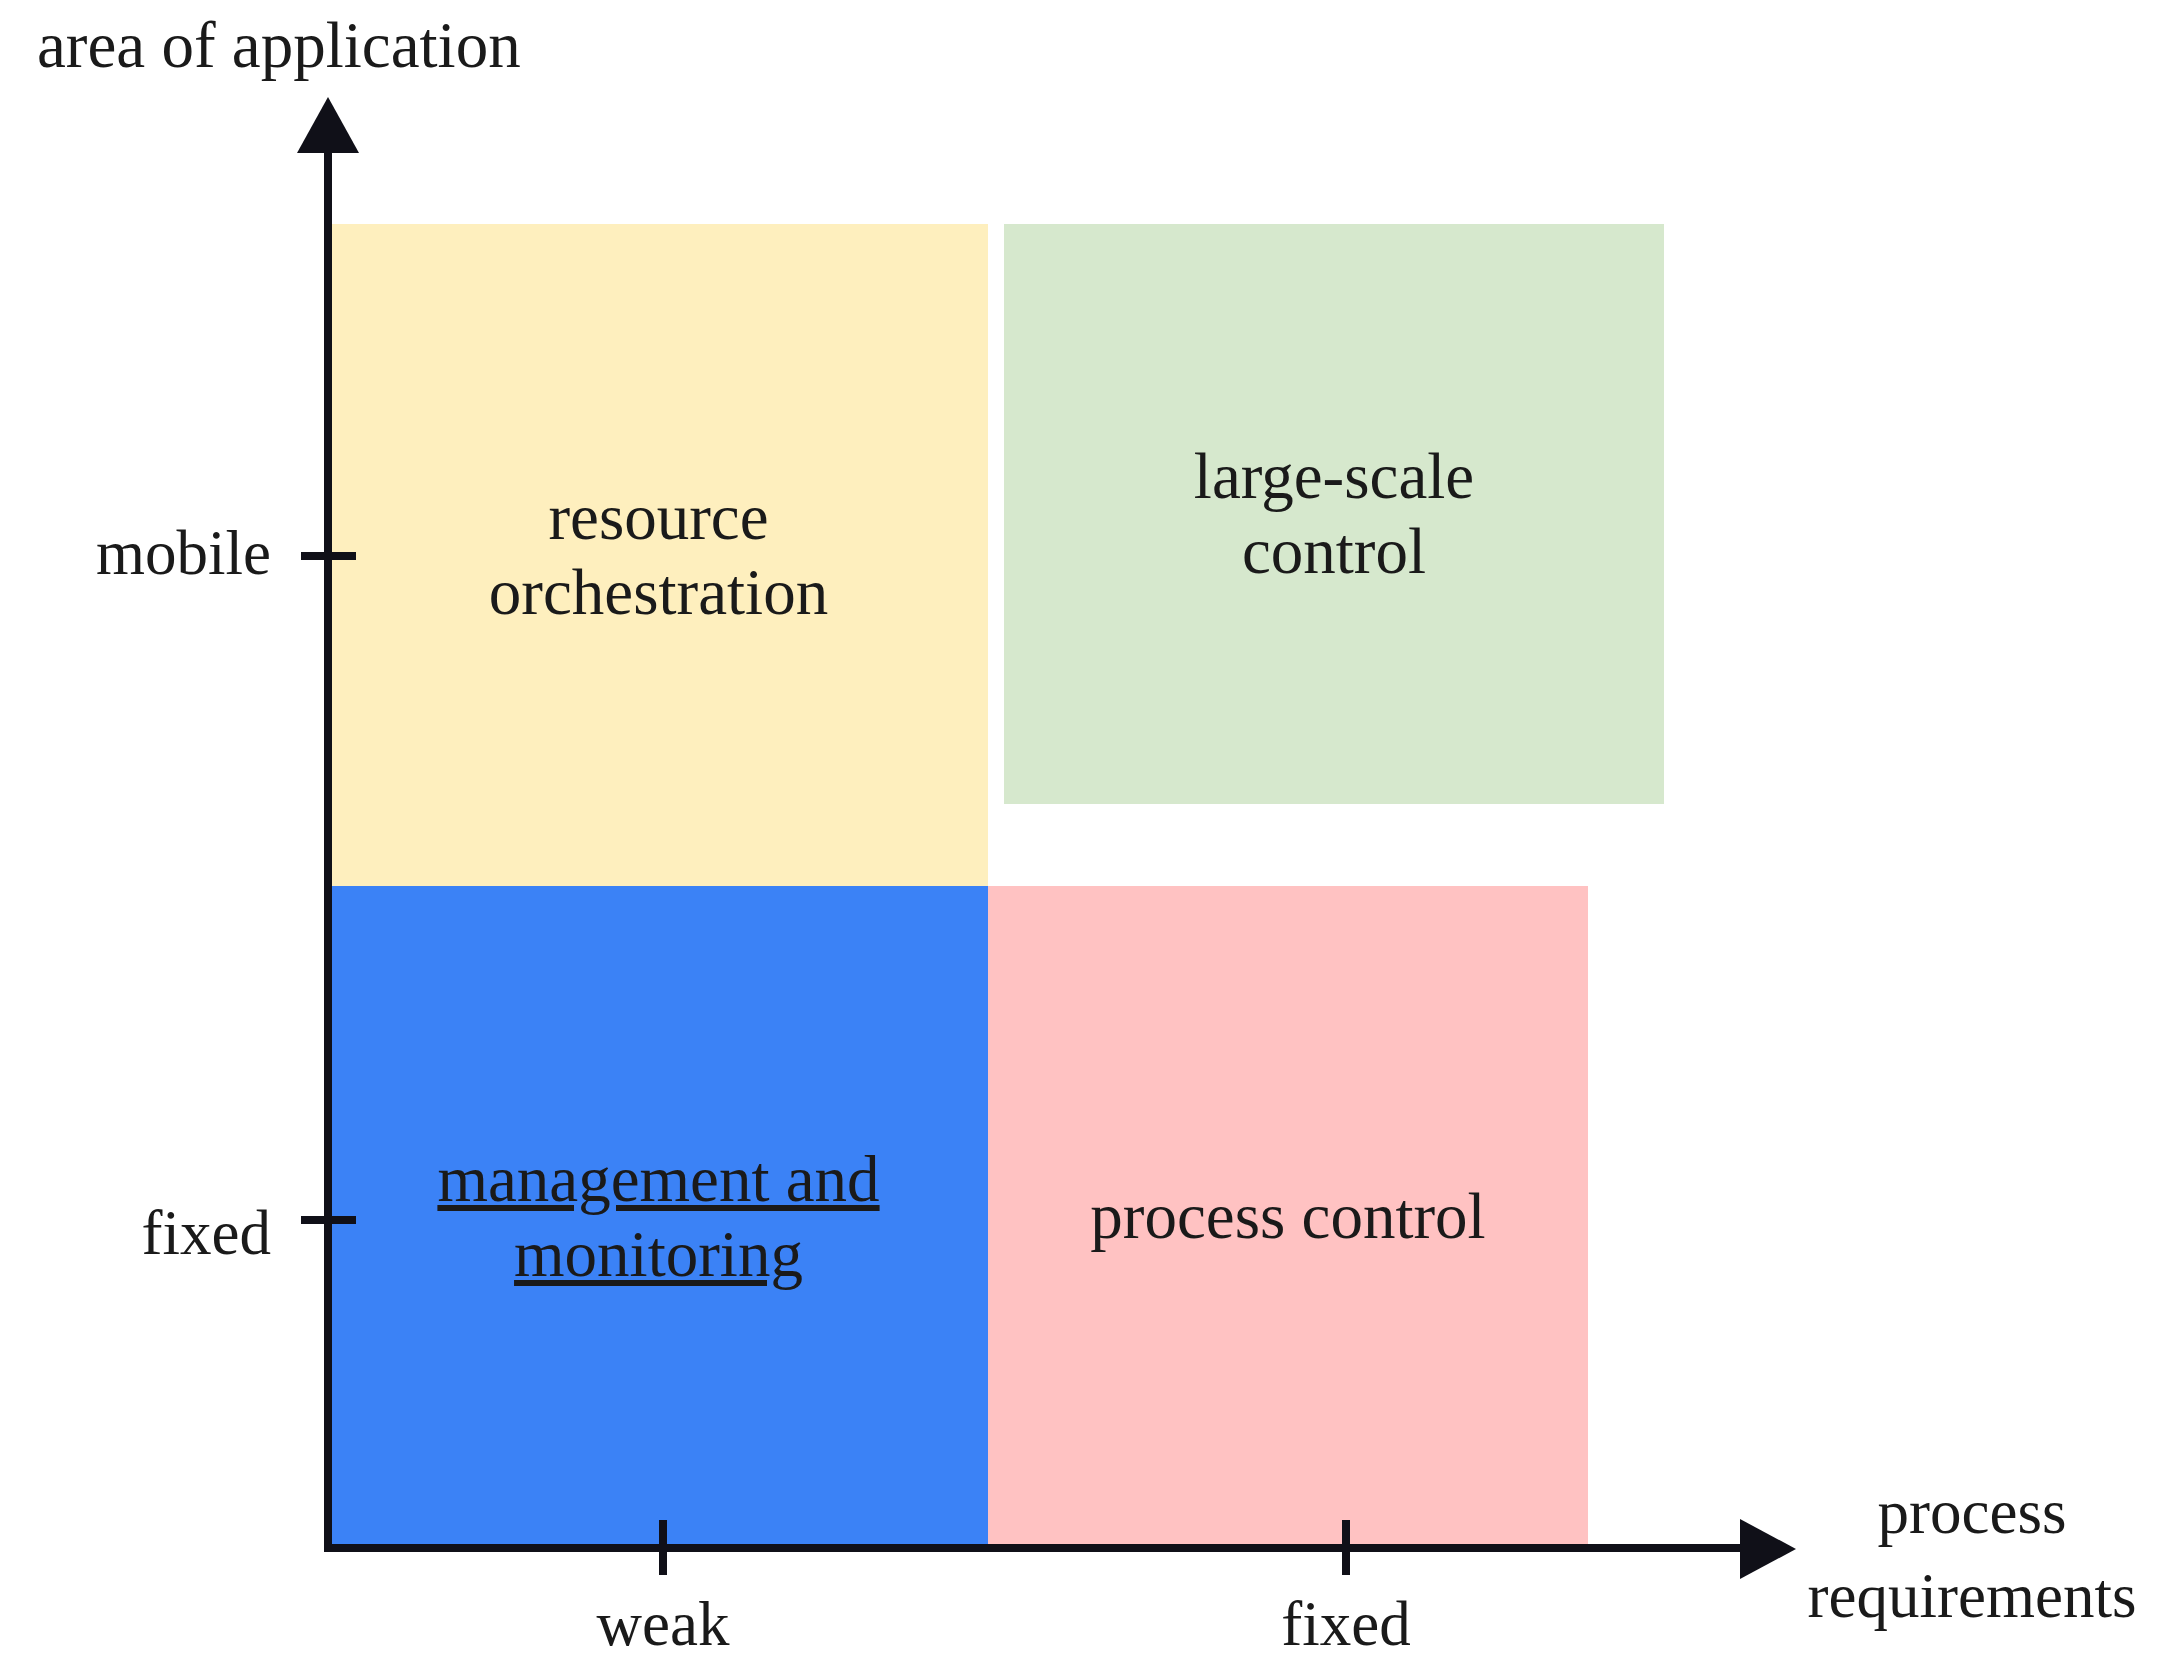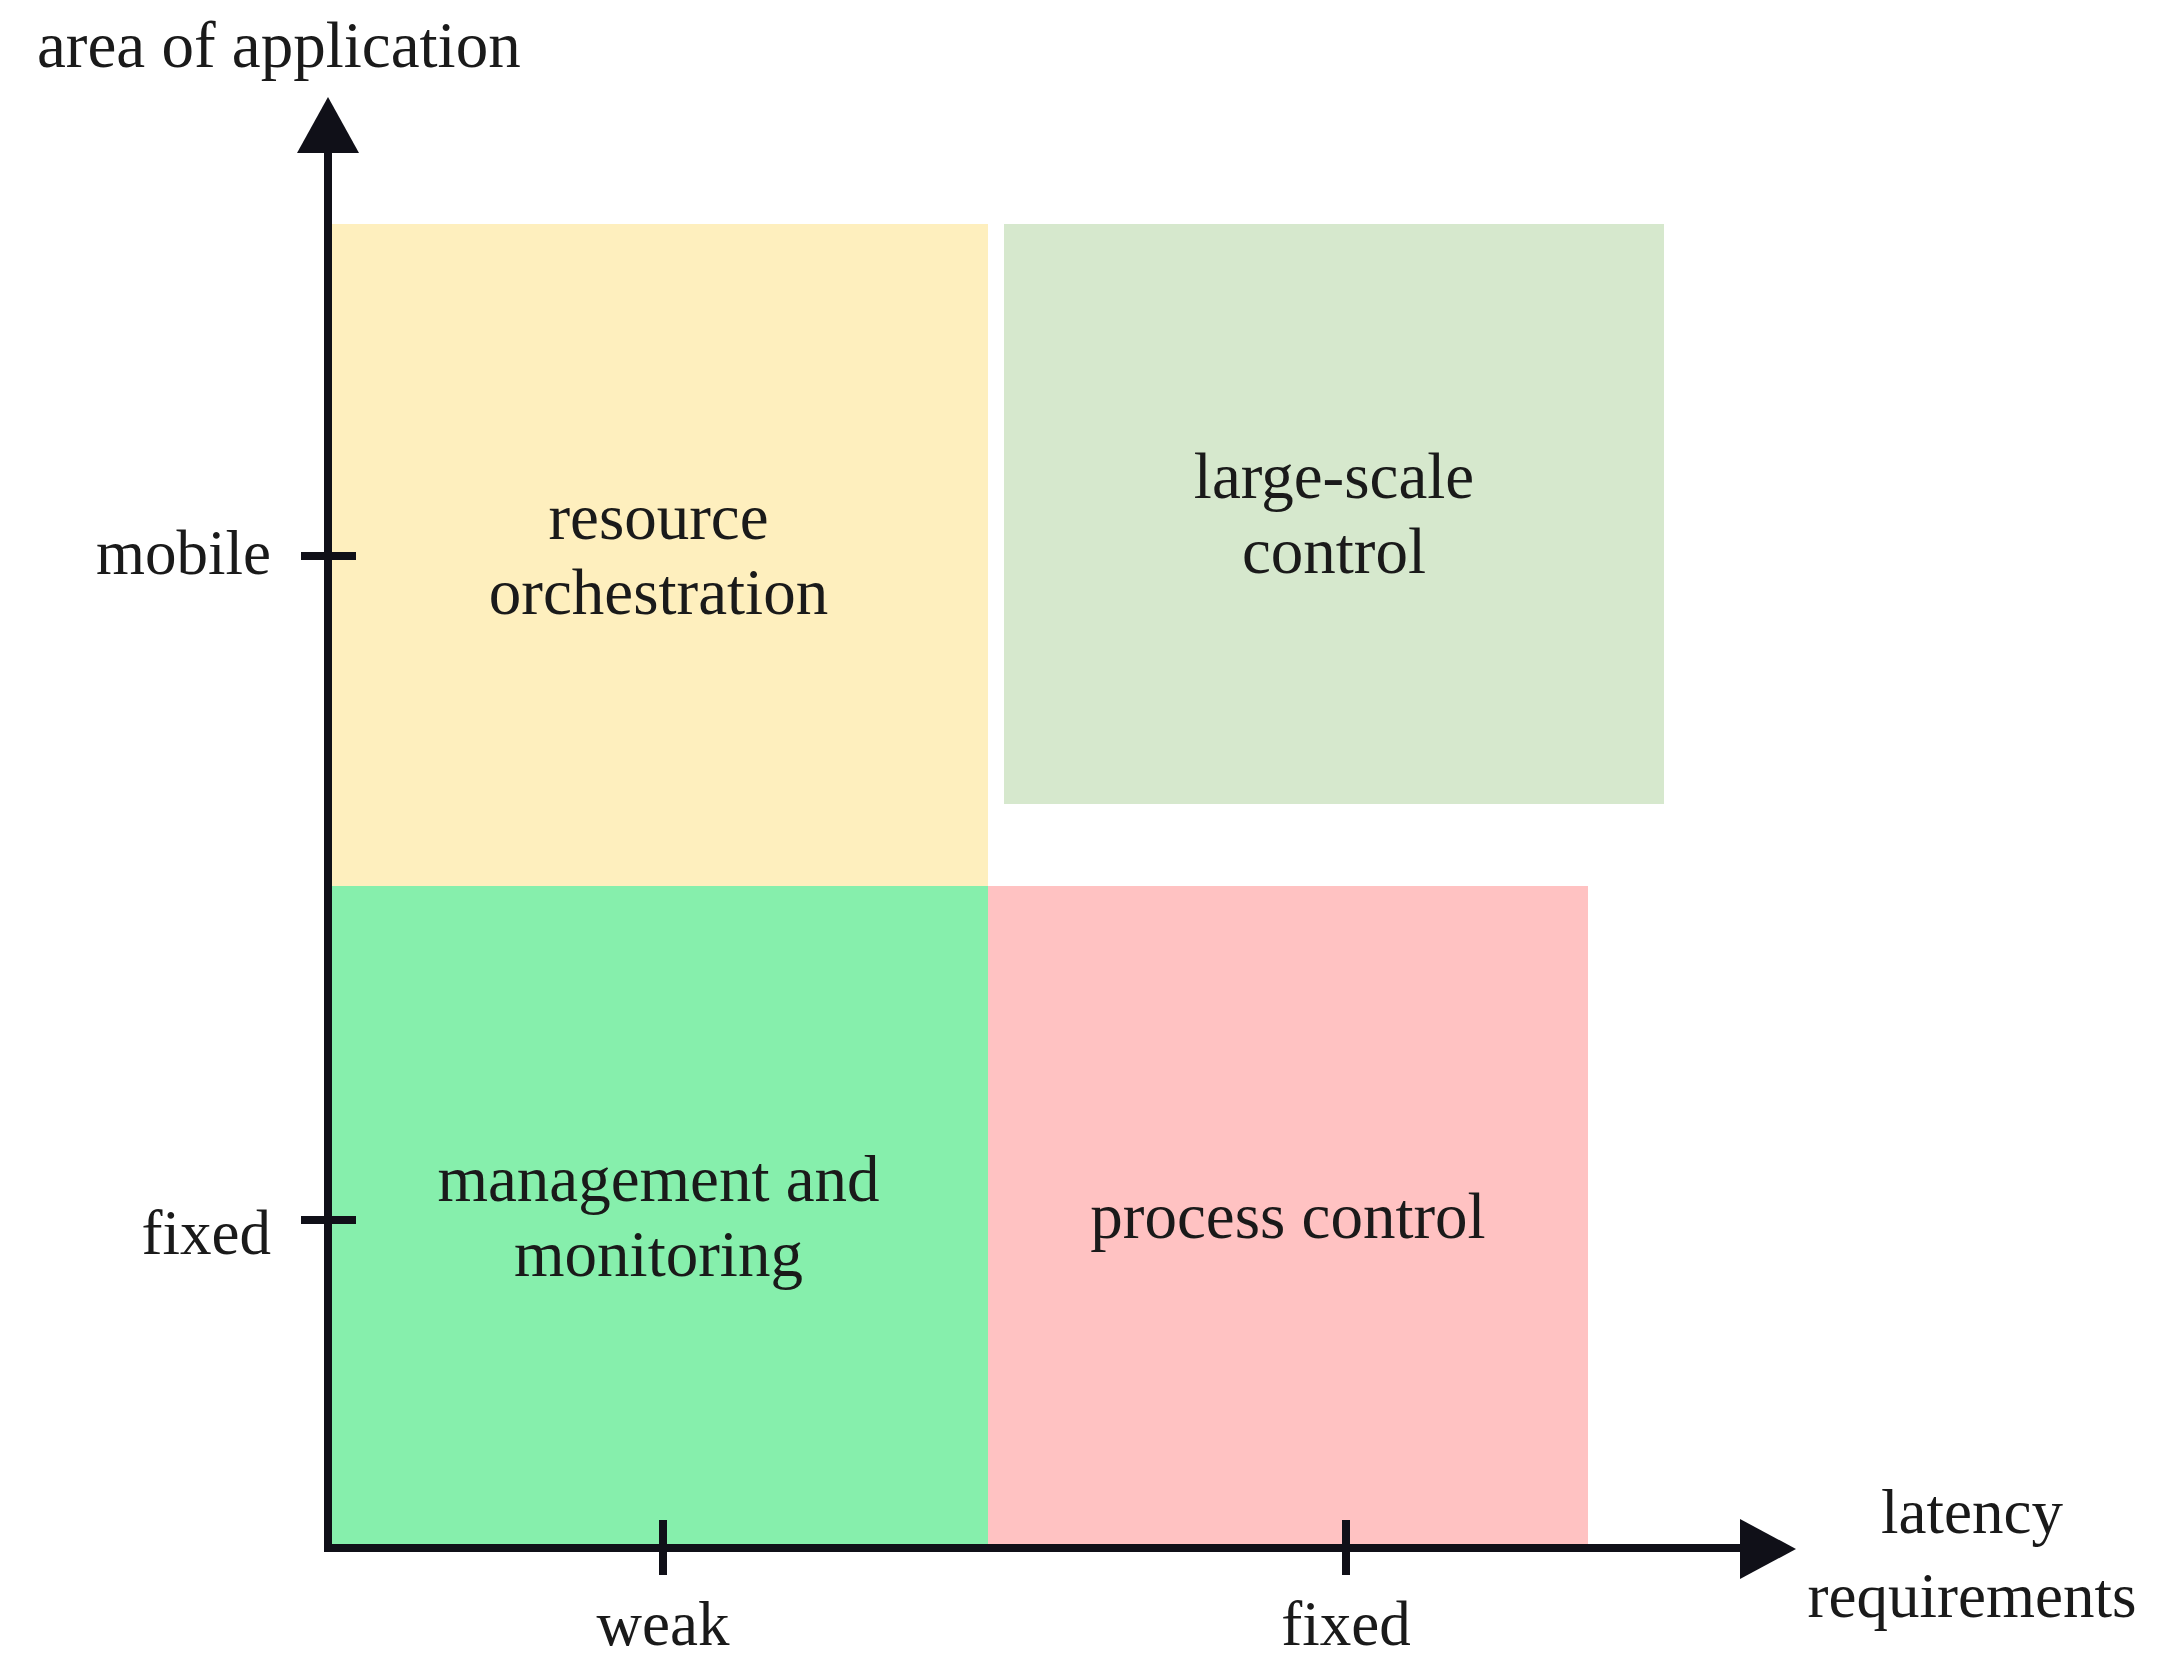--- a/index.html
+++ b/index.html
@@ -125,21 +125,21 @@
     text-align: center;
     font-size: 65px;
     line-height: 1.16;
     color: #1a1a1a;
   }
   .quadrant .qtext { display: block; padding: 0 18.6px; }
   .quadrant .qline { display: block; }
 
   #q-top-left     { left: 329px;  top: 224px;  width: 659px;  height: 662px; background: #FEEFBE; }
   #q-top-right    { left: 988px; top: 224px;  width: 660px;  height: 580px; background: #D6E8CD; margin-left: 16px; }
-  #q-bottom-left  { left: 329px;  top: 886px;  width: 659px;  height: 662px; background: #86efac; }
+  #q-bottom-left  { left: 329px;  top: 886px;  width: 659px;  height: 662px; background: #3b82f6; text-decoration: underline; }
   #q-bottom-right { left: 988px; top: 886px;  width: 600px;  height: 662px; background: #FFC2C2; }
 </style>
 </head>
 <body>
 
 <div id="diagram">
 
   <div class="y-axis-title">area of application</div>
 
   <div class="quadrant" id="q-top-left">
@@ -180,18 +180,18 @@
   <div class="tick-label-y" style="top:522px;text-align:right;">mobile</div>
   <div class="tick-label-y" style="top:1202px;">fixed</div>
 
   <div class="tick-x" style="left:659px;"></div>
   <div class="tick-x" style="left:1342px;"></div>
 
   <div class="tick-label-x" style="left:663px; top:1593px;">weak</div>
   <div class="tick-label-x" style="left:1346px; top:1593px;">fixed</div>
 
   <div class="x-axis-title">
-    <span class="l1">latency</span>
+    <span class="l1">process</span>
     <span class="l2">requirements</span>
   </div>
 
 </div>
 
 
 </body></html>

